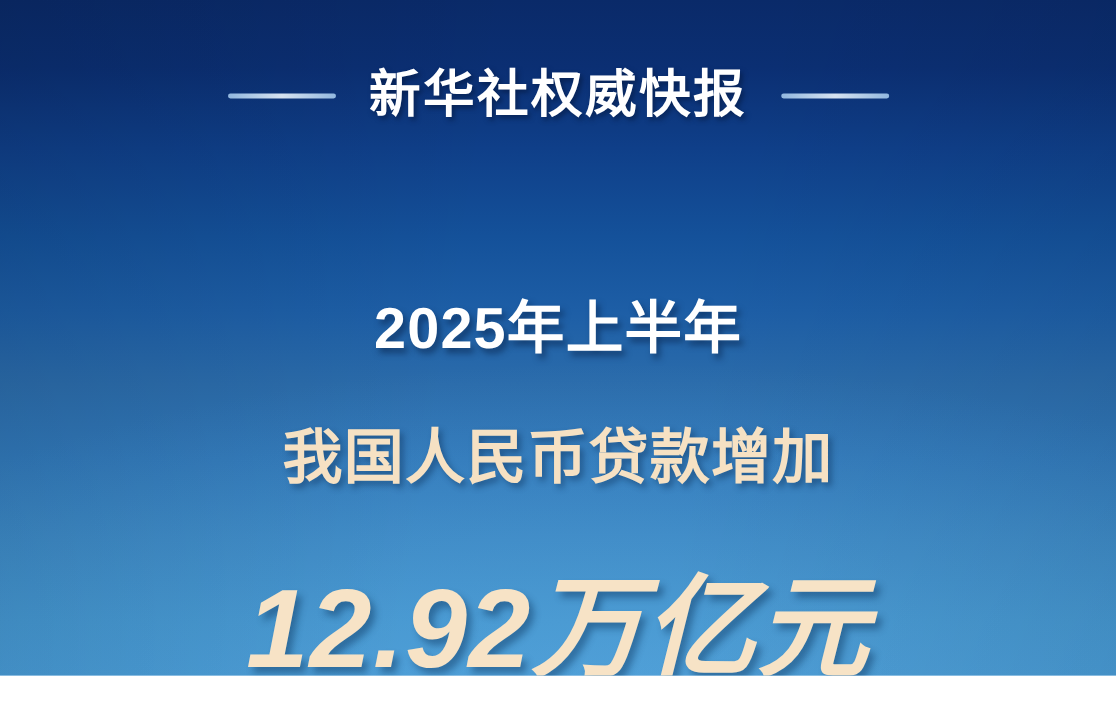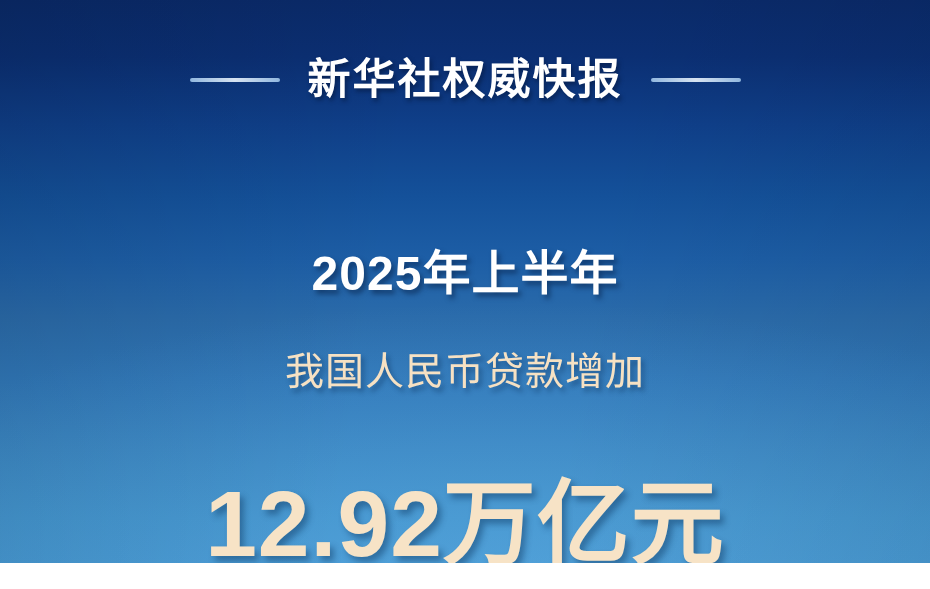--- a/index.html
+++ b/index.html
@@ -104,35 +104,36 @@
     top: 234px;
     font-size: 48px;
     font-weight: 700;
     letter-spacing: 1px;
     color: #ffffff;
     white-space: nowrap;
     text-shadow: 3px 4px 5px rgba(4,26,62,0.50);
   }
   .line-2 {
     top: 340px;
-    font-size: 39px;
-    font-weight: 400;
+    font-size: 50px;
+    font-weight: 700;
     letter-spacing: 1px;
     color: #f6e1c3;
     white-space: nowrap;
     text-shadow: 3px 4px 5px rgba(8,42,82,0.45);
   }
   .line-3 {
     top: 448px;
     font-size: 93px;
     font-weight: 700;
     letter-spacing: 1px;
     color: #f7e3c6;
     white-space: nowrap;
     text-shadow: 4px 5px 6px rgba(8,45,86,0.42);
+    font-style: italic;
   }
 </style>
 </head>
 <body>
 
 <div class="poster">
   <div class="content">
 
     <div class="masthead">
       <span class="rule"></span>

